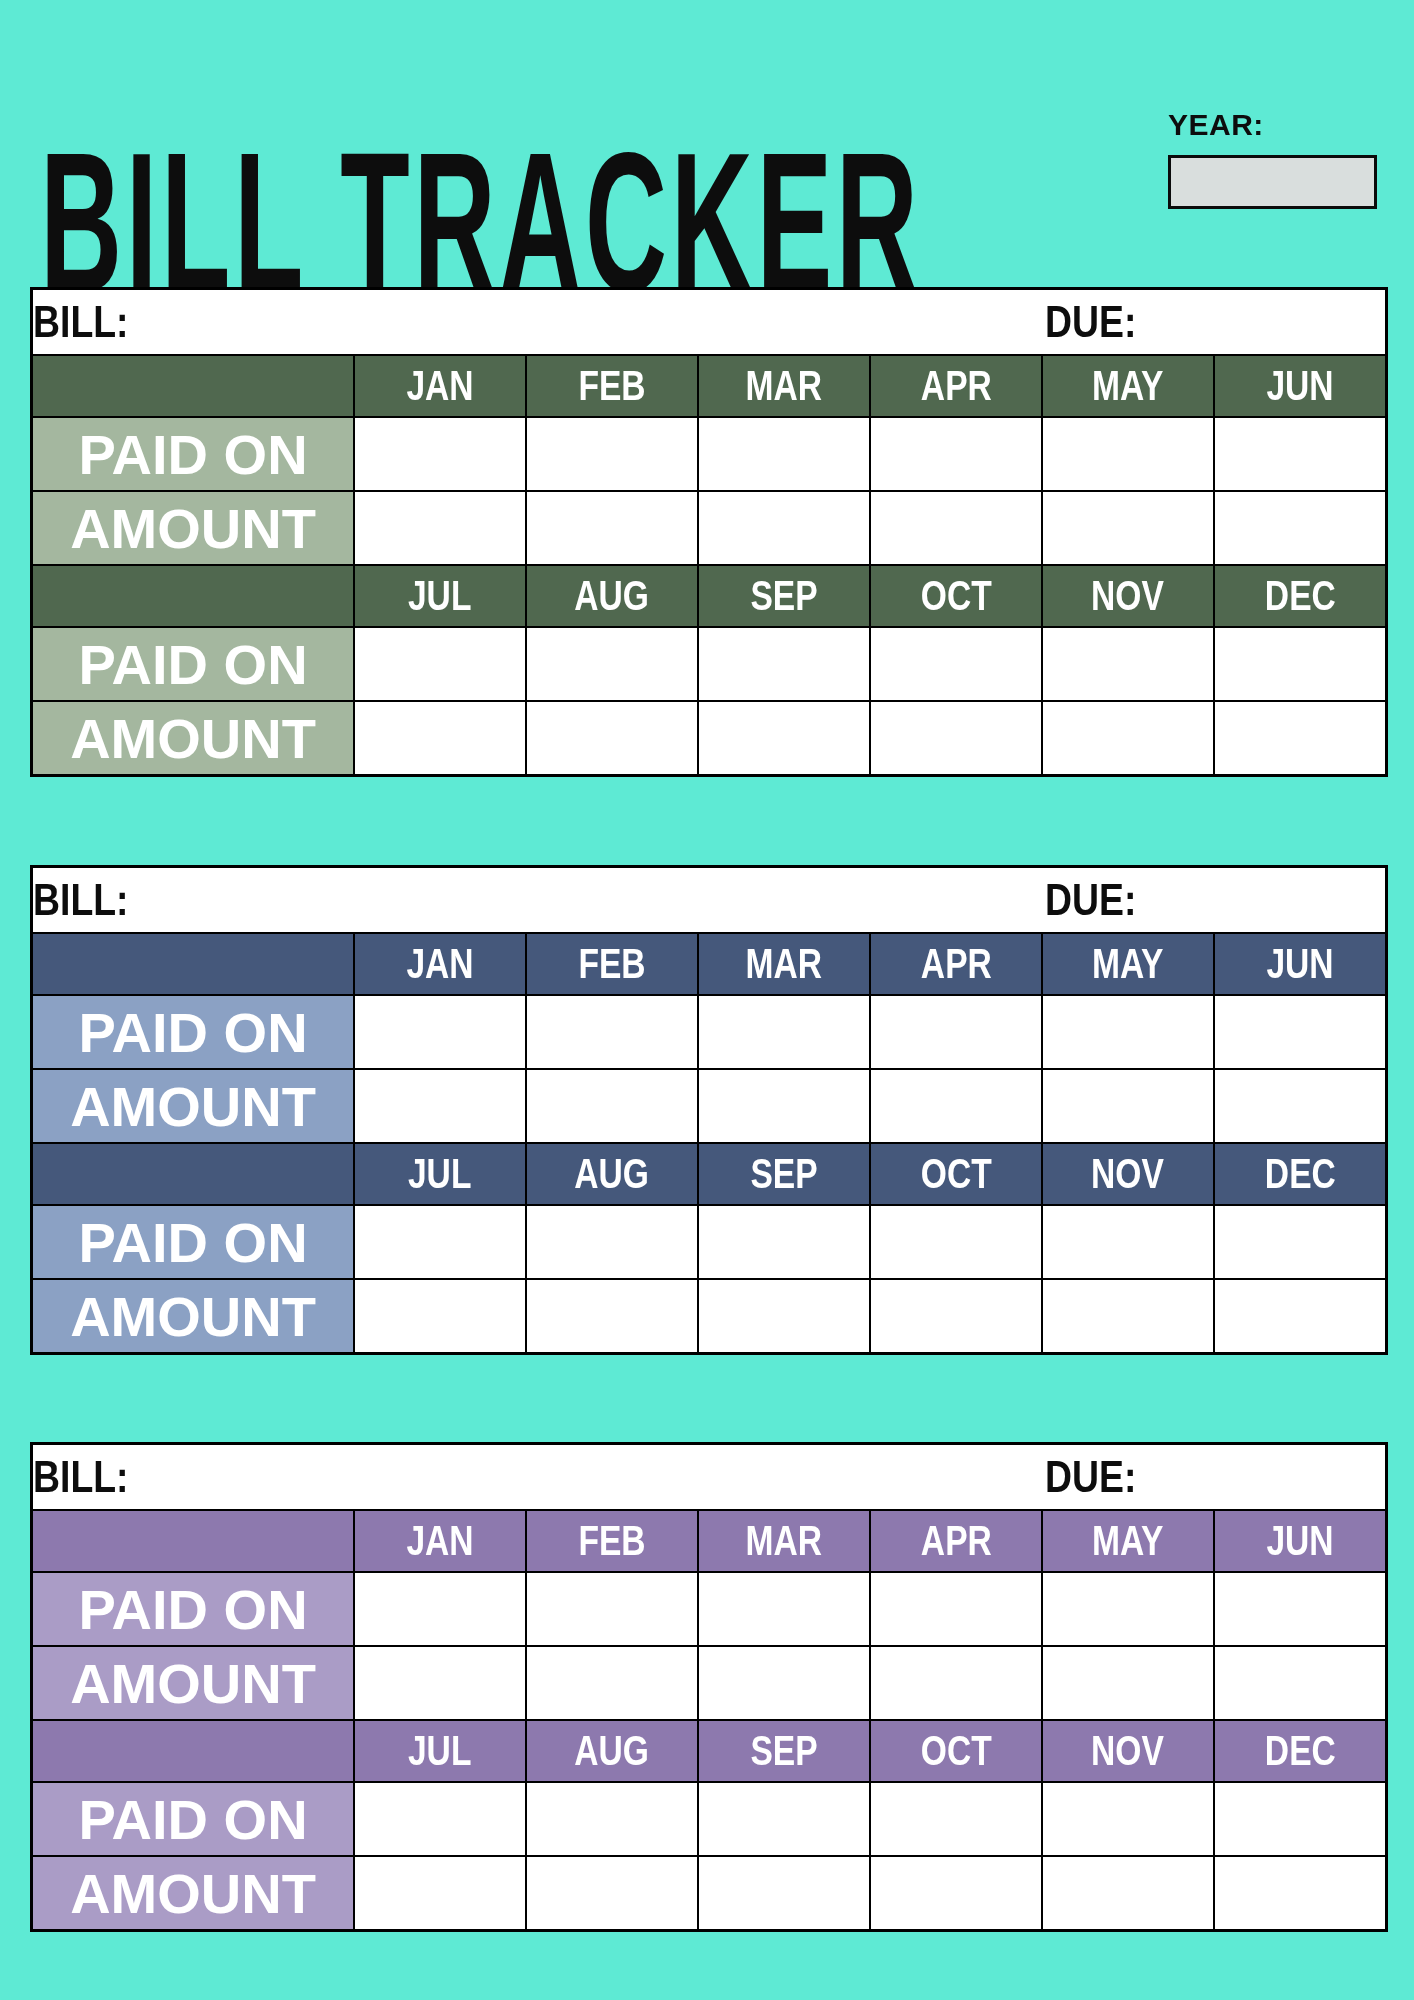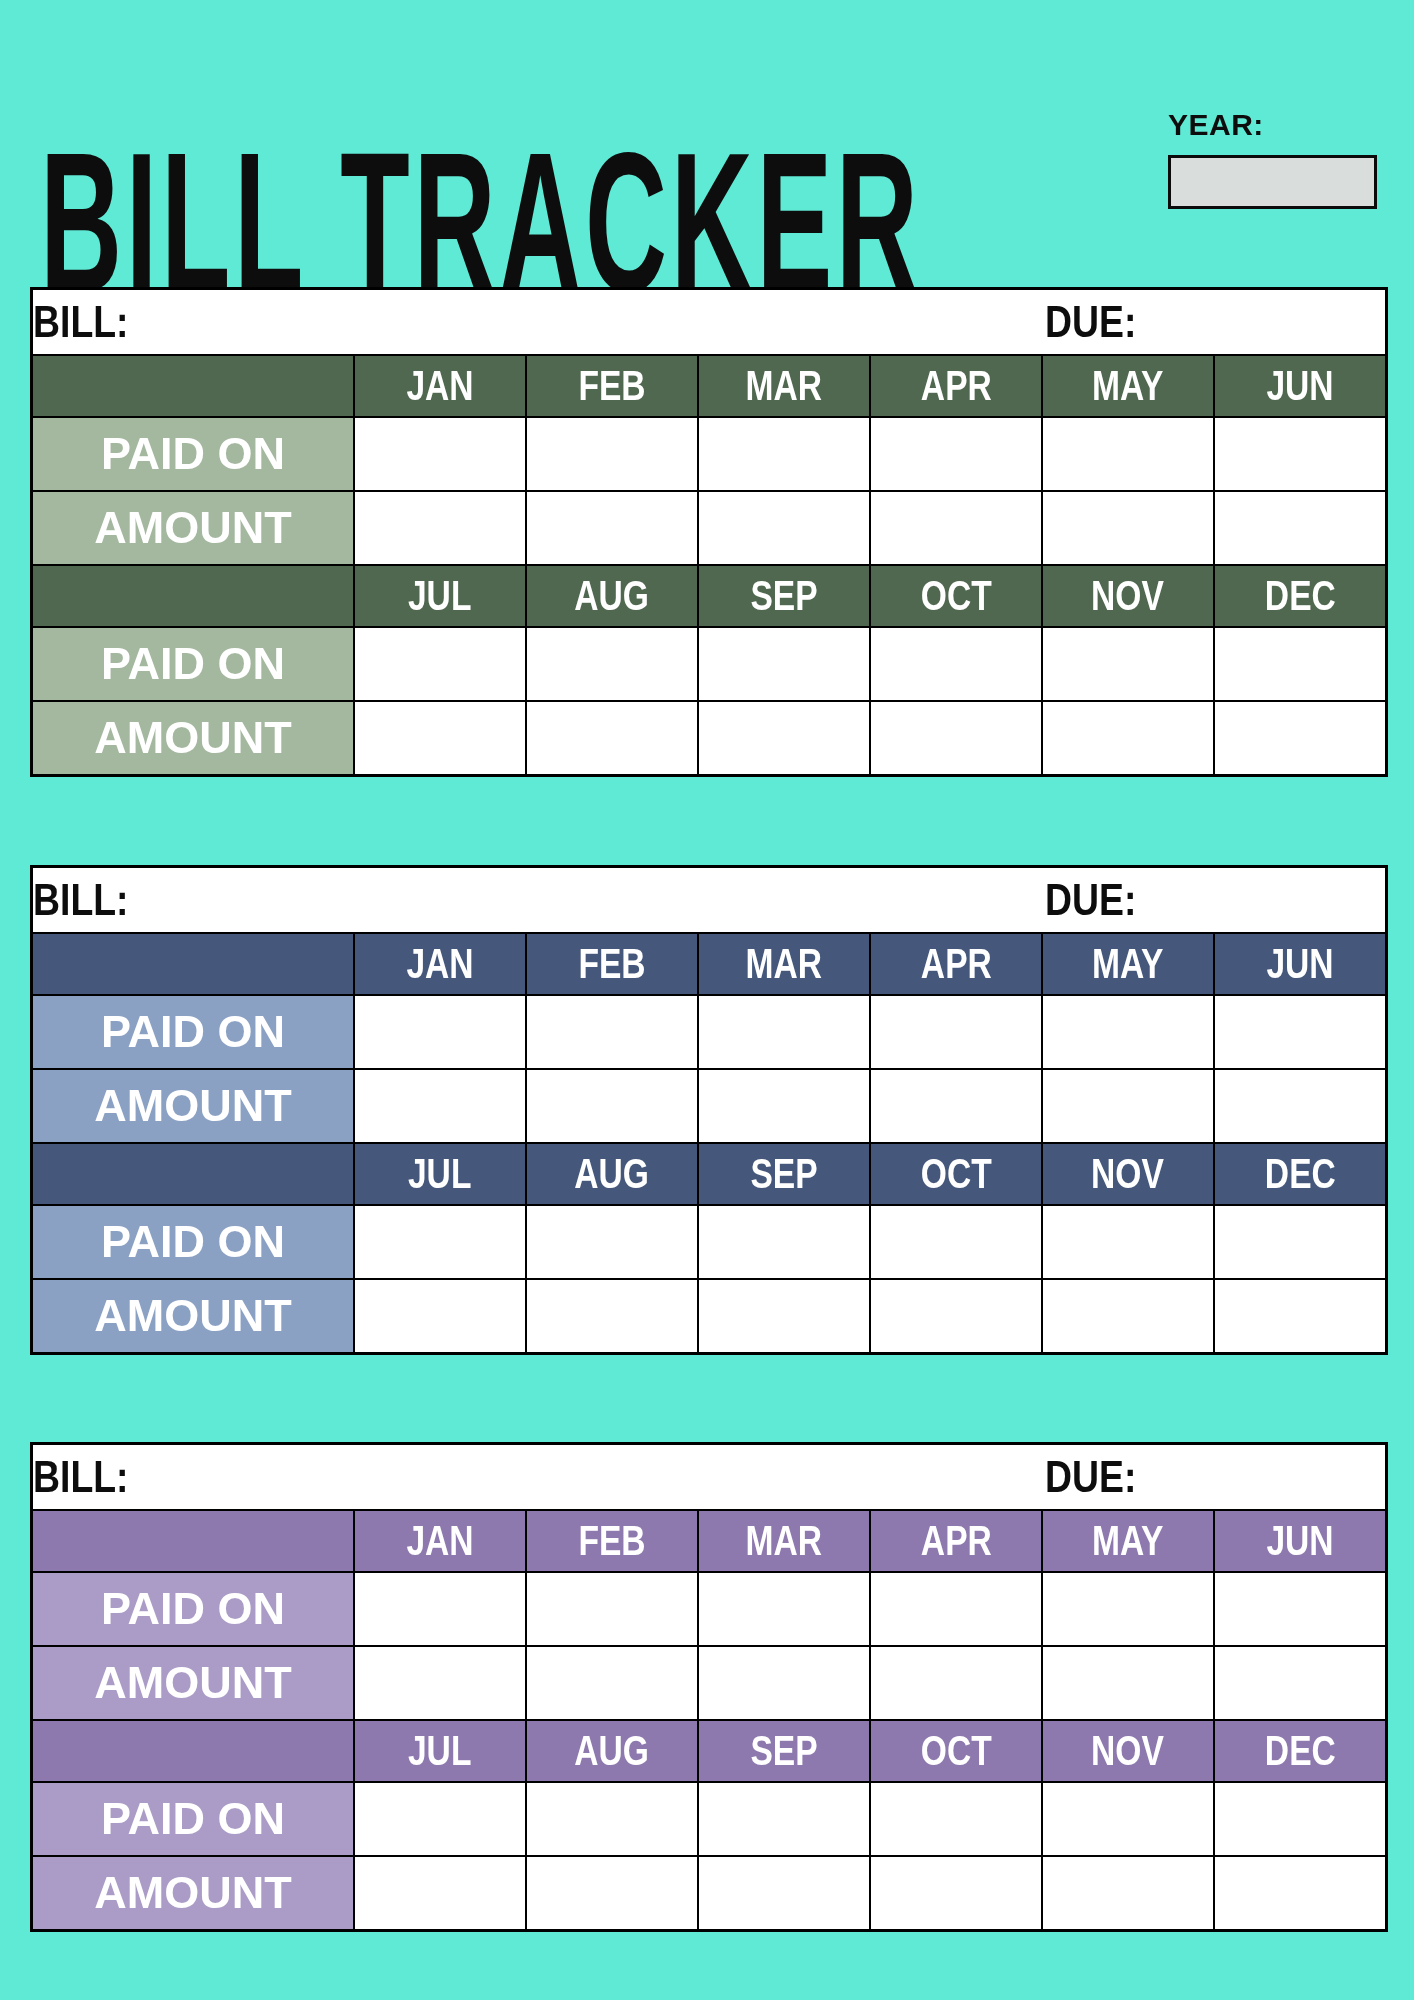--- a/index.html
+++ b/index.html
@@ -19,21 +19,21 @@
   .tracker{position:absolute;left:30px;width:1352px;border:3px solid #000;background:#000;
            display:grid;grid-template-columns:320px repeat(6,170px);
            grid-template-rows:64px 60px 72px 72px 60px 72px 72px;gap:2px;}
   .cell{background:#ffffff;display:flex;align-items:center;justify-content:center;overflow:hidden;}
   .titlebar{grid-column:1/-1;justify-content:flex-start;position:relative;}
   .bill-t,.due-t{font-size:44px;font-weight:bold;color:#0d0d0d;display:inline-block;
                  transform:scaleX(.85);transform-origin:left center;white-space:nowrap;}
   .due-t{position:absolute;left:1012px;top:50%;transform:translateY(-50%) scaleX(.85);}
   .mt{font-size:42px;font-weight:bold;color:#ffffff;display:inline-block;
       transform:scaleX(.8);white-space:nowrap;}
-  .rl{font-size:45px;font-weight:bold;color:#ffffff;letter-spacing:0;}
+  .rl{font-size:56px;font-weight:bold;color:#ffffff;letter-spacing:0;}
 
   
   .t-green  .dark{background:#50684f;}  .t-green  .light{background:#a4b79f;}
   .t-blue   .dark{background:#45587b;}  .t-blue   .light{background:#8ba1c4;}
   .t-purple .dark{background:#8d79ae;}  .t-purple .light{background:#aa9cc6;}
 </style>
 </head>
 <body>
 
 <div class="page">

